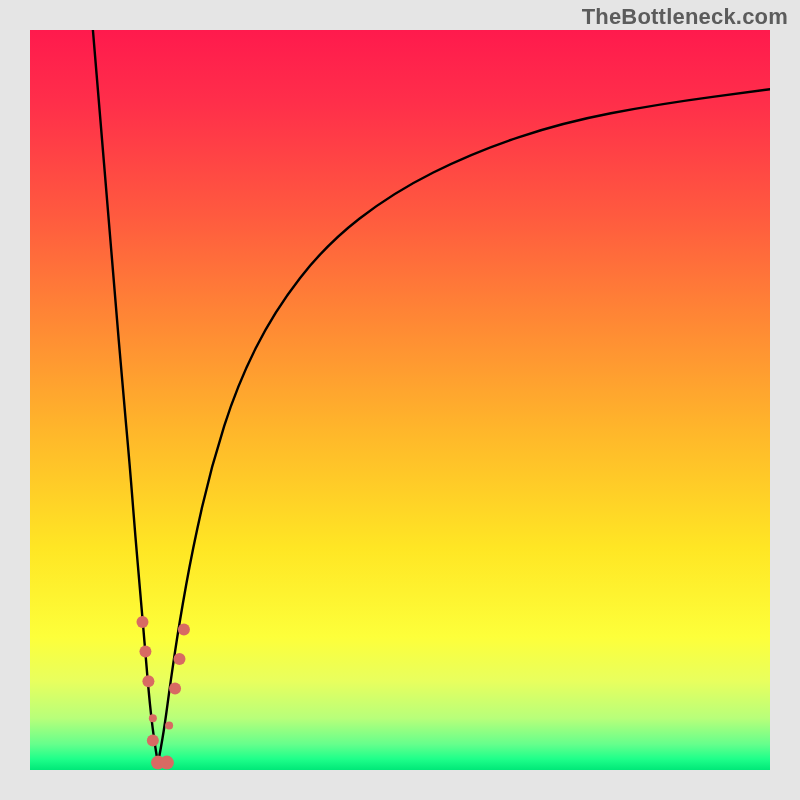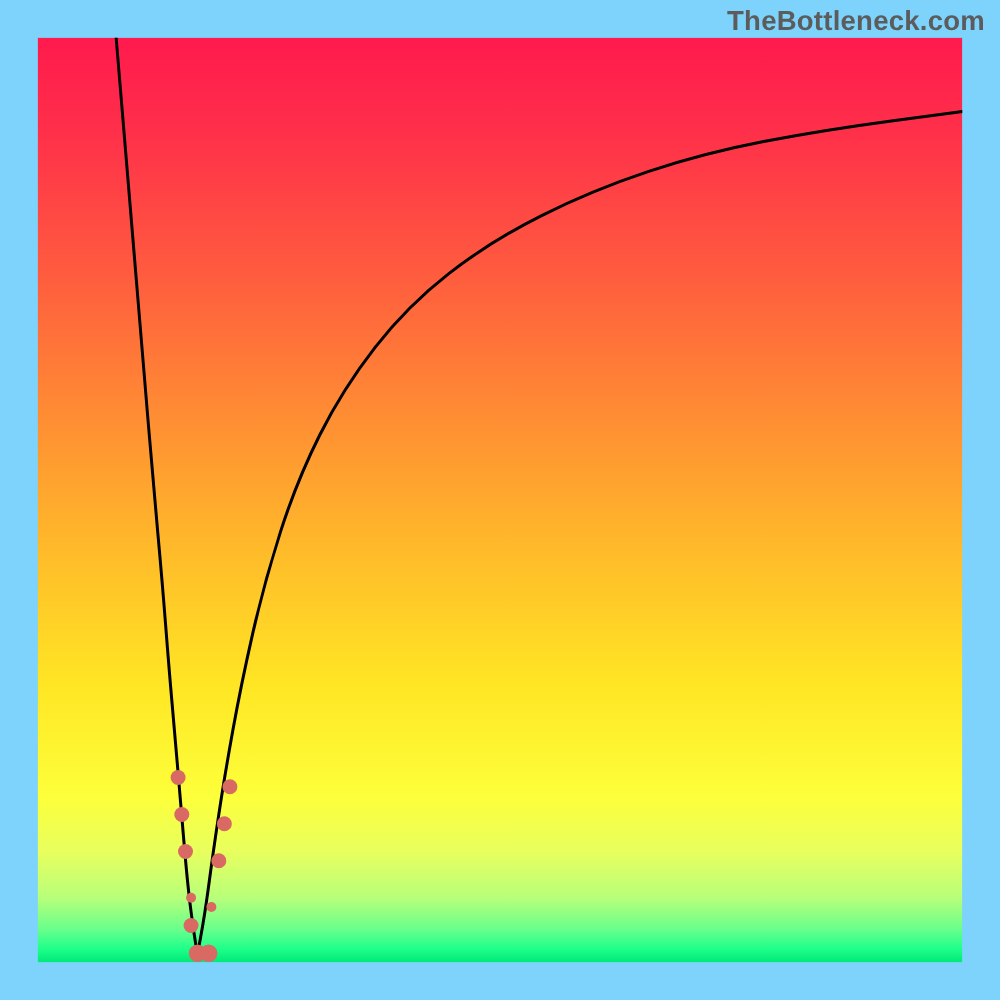--- a/index.html
+++ b/index.html
@@ -9,21 +9,21 @@
     height: 800px;
     background: #000;
     overflow: hidden;
   }
   .frame {
     position: absolute;
     left: 0;
     top: 0;
     width: 800px;
     height: 800px;
-    background: #7dd3fc;
+    background: #e5e5e5;
   }
   .plot {
     position: absolute;
     left: 30px;
     top: 30px;
     width: 740px;
     height: 740px;
     overflow: hidden;
   }
   .gradient {

